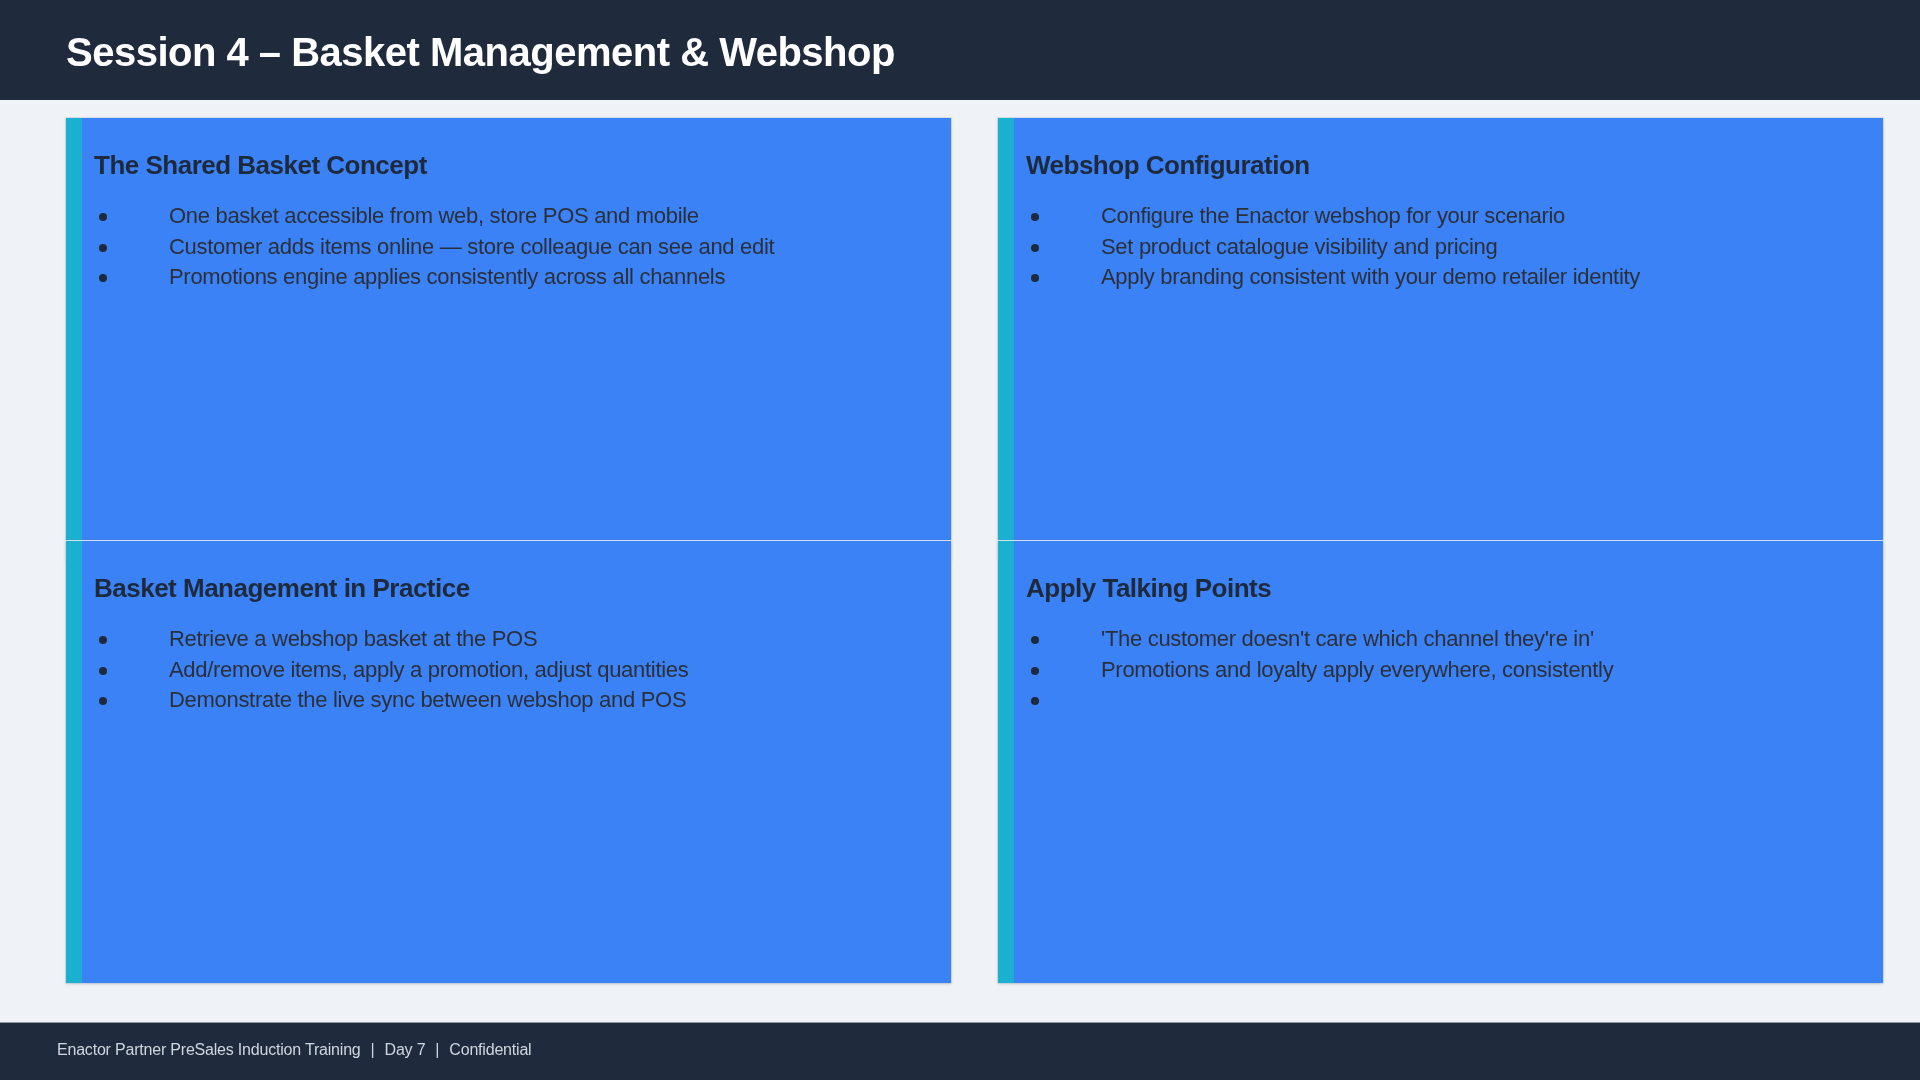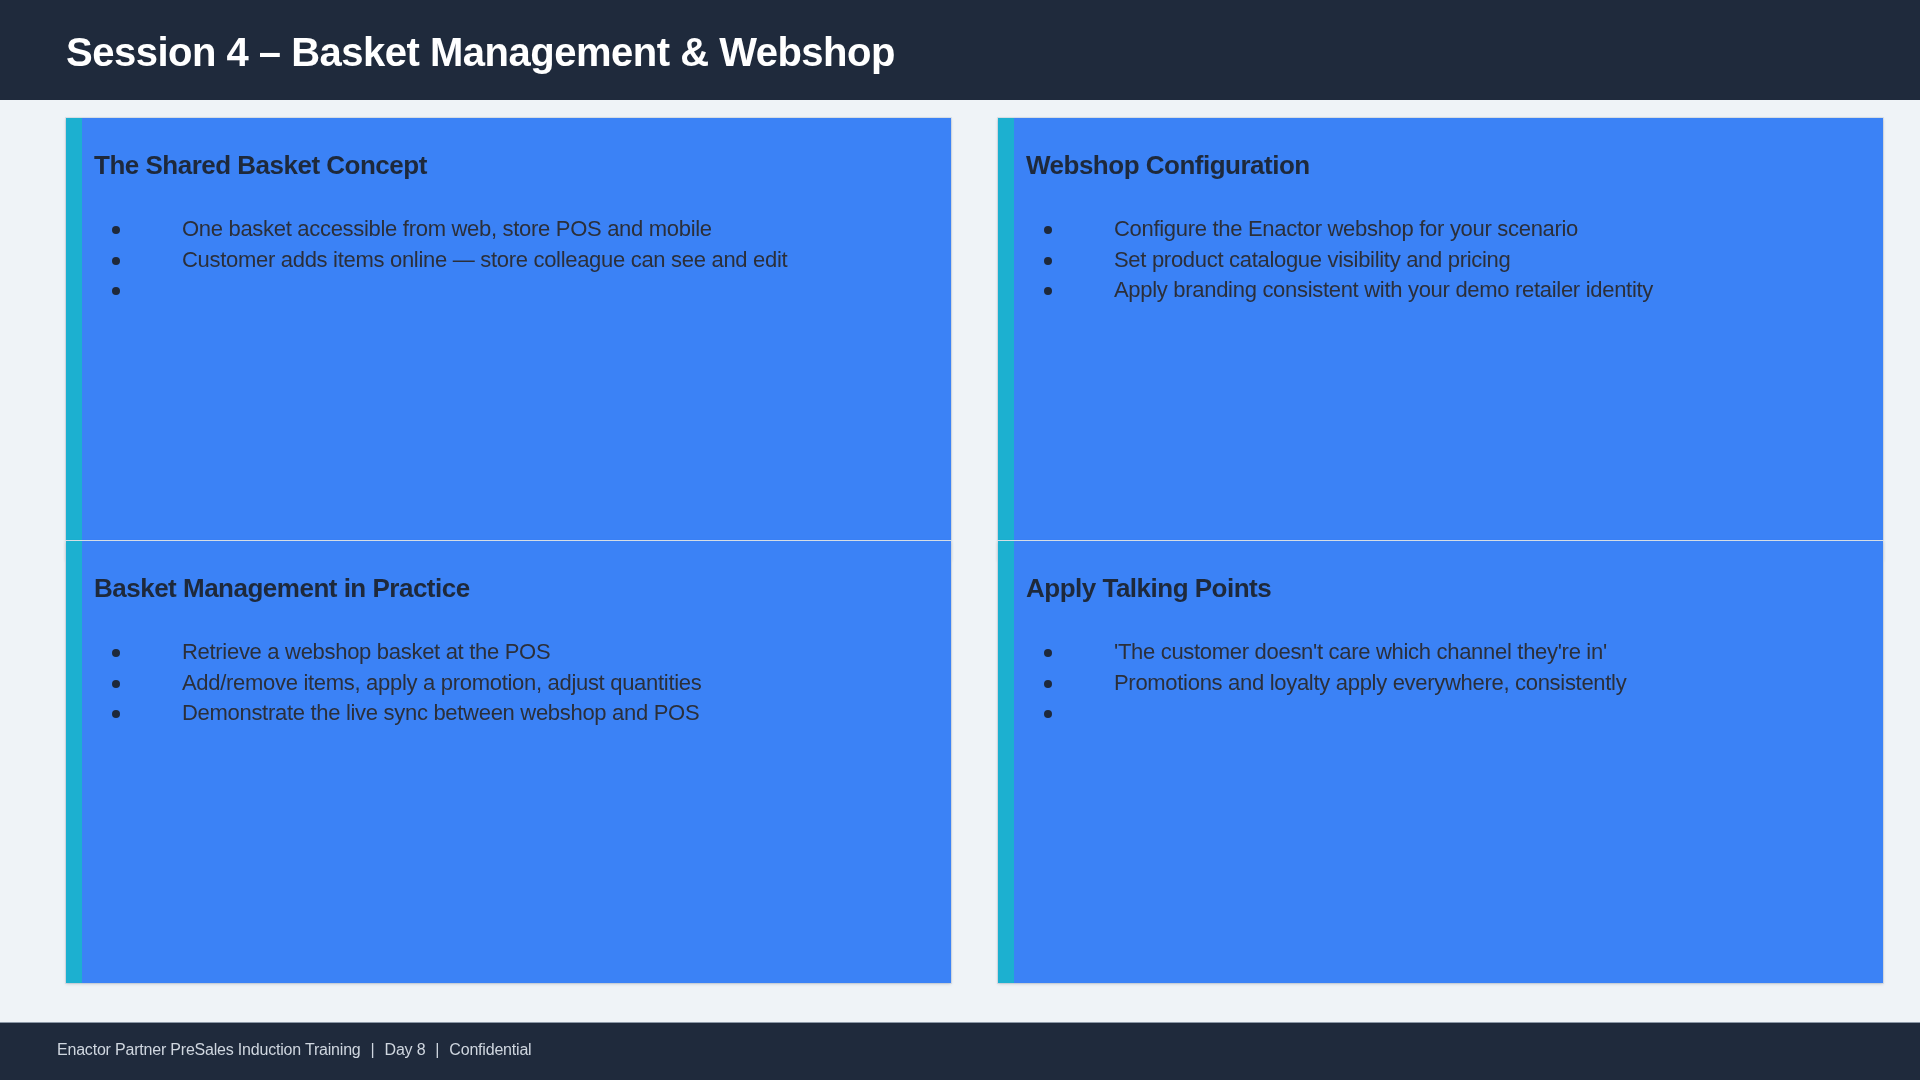--- a/index.html
+++ b/index.html
@@ -44,21 +44,21 @@
       left: 28px; top: 32px;
       color: #1e293b;
       font-size: 26px;
       font-weight: bold;
       letter-spacing: -0.5px;
       white-space: nowrap;
     }
     .card-list {
       position: absolute;
       left: 28px; top: 80px;
-      margin: 16px; padding: 0;
+      margin: 3px; padding: 0;
       list-style: none;
     }
     .card-list li {
       position: relative;
       height: 30.5px;
       line-height: 30px;
       font-size: 22px;
       color: #2b2f3a;
       letter-spacing: -0.3px;
       white-space: nowrap;
@@ -101,21 +101,21 @@
 <div class="header">
   <div class="header-title">Session 4 – Basket Management &amp; Webshop</div>
 </div>
 
 <div class="card" id="card-1">
   <div class="accent"></div>
   <div class="card-title">The Shared Basket Concept</div>
   <ul class="card-list">
     <li><span class="bullet"></span><span>One basket accessible from web, store POS and mobile</span></li>
     <li><span class="bullet"></span><span>Customer adds items online — store colleague can see and edit</span></li>
-    <li><span class="bullet"></span></li>
+    <li><span class="bullet"></span><span>Promotions engine applies consistently across all channels</span></li>
   </ul>
 </div>
 
 <div class="card" id="card-2">
   <div class="accent"></div>
   <div class="card-title">Webshop Configuration</div>
   <ul class="card-list">
     <li><span class="bullet"></span><span>Configure the Enactor webshop for your scenario</span></li>
     <li><span class="bullet"></span><span>Set product catalogue visibility and pricing</span></li>
     <li><span class="bullet"></span><span>Apply branding consistent with your demo retailer identity</span></li>
@@ -137,15 +137,15 @@
   <div class="card-title">Apply Talking Points</div>
   <ul class="card-list">
     <li><span class="bullet"></span><span>'The customer doesn't care which channel they're in'</span></li>
     <li><span class="bullet"></span><span>Promotions and loyalty apply everywhere, consistently</span></li>
     <li><span class="bullet"></span></li>
   </ul>
 </div>
 
 <div class="footer">
   <div class="footer-text">
-    <span>Enactor Partner PreSales Induction Training</span><span class="footer-sep">|</span><span>Day 8</span><span class="footer-sep">|</span><span>Confidential</span>
+    <span>Enactor Partner PreSales Induction Training</span><span class="footer-sep">|</span><span>Day 7</span><span class="footer-sep">|</span><span>Confidential</span>
   </div>
 </div>
 
 </body></html>

